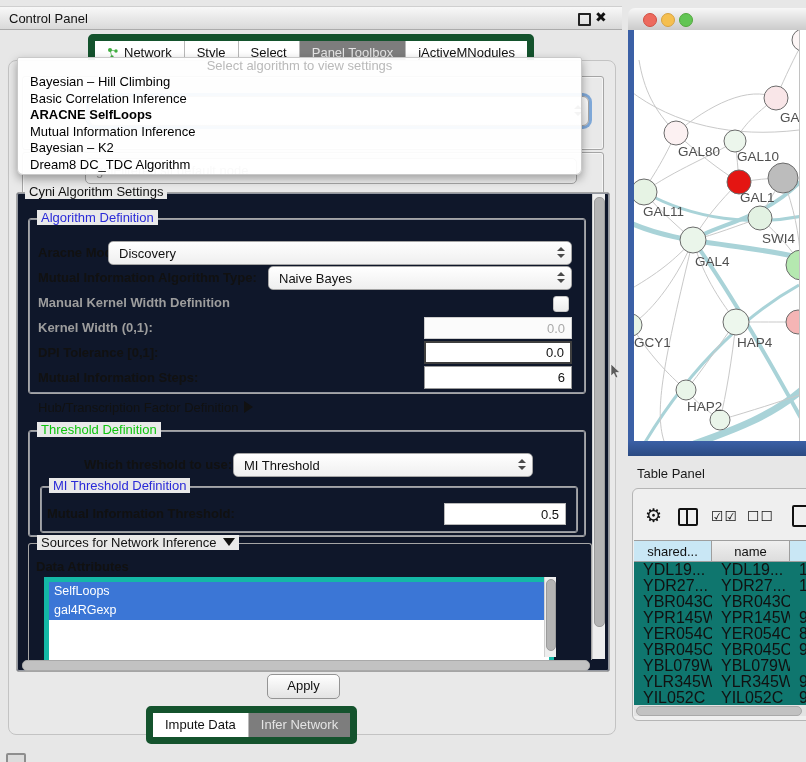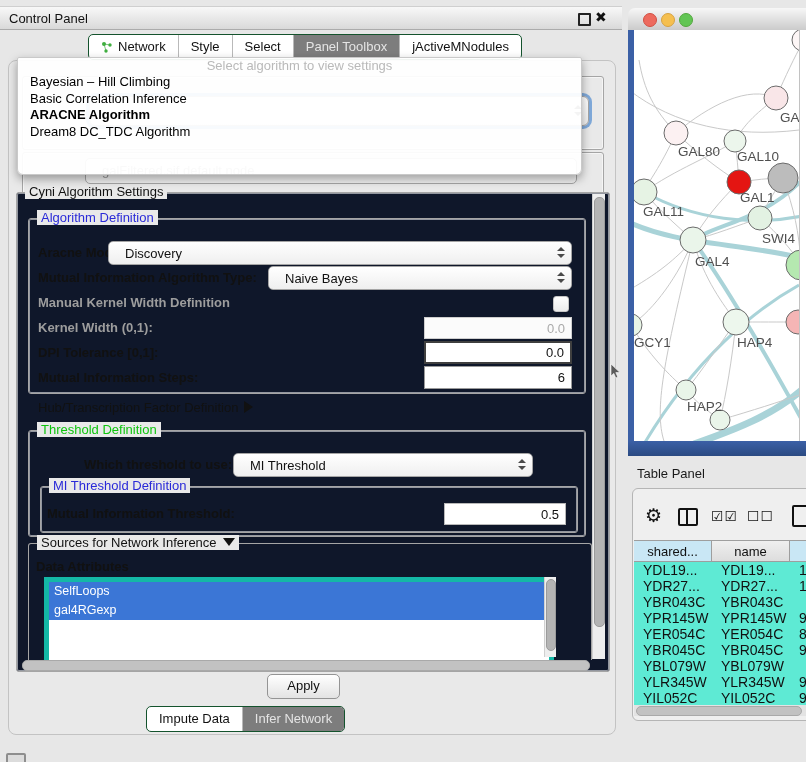--- a/index.html
+++ b/index.html
@@ -5,31 +5,31 @@
   html,body{margin:0;padding:0}
   body{width:806px;height:762px;position:relative;overflow:hidden;background:#e7e7e7;
        font-family:"Liberation Sans","DejaVu Sans",sans-serif;font-size:13px;color:#111;
        -webkit-font-smoothing:antialiased}
   .abs{position:absolute}
   
   .cp-titlebar{left:0;top:6px;width:622px;height:24px;background:linear-gradient(#f8f8f8,#d9d9d9);
     border-top:1px solid #cfcfcf;border-bottom:1px solid #ababab;line-height:24px;padding-left:9px;box-sizing:border-box}
   .cp-float{left:578px;top:13px;width:9px;height:9px;border:2px solid #222;border-radius:1px}
   .cp-close{left:595px;top:9px;font-weight:bold;font-size:14px;color:#111}
-  .tabbar{display:flex;height:24px;border:1px solid #14532d;border-radius:5px;overflow:hidden;background:#fff}
+  .tabbar{display:flex;height:24px;border:7px solid #14532d;border-radius:5px;overflow:hidden;background:#fff}
   .tab{line-height:24px;padding:0 12px;border-left:1px solid #b9b9b9;white-space:nowrap;display:flex;align-items:center;gap:5px}
   .tab:first-child{border-left:none}
   .tab.sel{background:#7d7d7d;color:#e4e4e4}
   .outer-panel{left:8px;top:60px;width:606px;height:673px;background:#e9e9e9;border:1px solid #c3c3c3;border-radius:8px}
   .grp{border:1px solid #a5a5a5;border-radius:3px;box-shadow:inset 0 0 0 1px rgba(255,255,255,.55)}
   .legend{position:absolute;top:-9px;left:8px;background:#e9e9e9;padding:0 4px;white-space:nowrap}
   .legend.blue{color:var(--legend-blue)}
   .legend.green{color:var(--legend-green)}
   .combo{background:linear-gradient(#ffffff,#efefef);border:1px solid #a5a5a5;border-radius:5px;
-    height:24px;line-height:24px;padding-left:16px;box-sizing:border-box}
+    height:24px;line-height:24px;padding-left:10px;box-sizing:border-box}
   .stepper{position:absolute;right:7px;top:5px;width:7px}
   .stepper i{display:block;width:0;height:0;border-left:4px solid transparent;border-right:4px solid transparent}
   .stepper .up{border-bottom:4px solid #4a4a4a;margin-bottom:3px}
   .stepper .dn{border-top:4px solid #4a4a4a}
   .flabel{font-weight:bold;line-height:24px;white-space:nowrap}
   .flabel.dis{color:#9d9d9d}
   .fld{background:#fff;border:1px solid #9a9a9a;box-sizing:border-box;text-align:right;padding:0 6px;line-height:21px}
   .fld.dis{background:#fbfbfb;border:1px solid #cfcfcf;color:#aaa}
   .fld.dark{border:2px solid #3f3f3f;line-height:20px}
   .checkbox{width:14px;height:14px;border:1px solid #c6c6c6;border-radius:3px;background:linear-gradient(#fefefe,#ececec)}
@@ -63,21 +63,21 @@
   .tp-panel{left:632px;top:488px;width:180px;height:231px;background:#efefef;border:1px solid #b5b5b5;border-radius:6px 0 0 6px}
   .gear{font-size:19px;line-height:19px;color:#111}
   .colicon{width:16px;height:14px;border:2px solid #111;border-radius:2px;position:relative}
   .colicon:before{content:"";position:absolute;left:6px;top:0;width:2px;height:14px;background:#111}
   .docicon{width:15px;height:18px;border:2px solid #111;border-radius:2px}
   .cbx{font-size:14px;letter-spacing:1px;color:#111}
   .thead-cell{box-sizing:border-box;height:22px;line-height:22px;text-align:center;
     background:linear-gradient(#efefef,#dddddd);border-right:1px solid #9e9e9e;border-top:1px solid #9e9e9e;border-bottom:1px solid #9e9e9e;
     overflow:hidden;white-space:nowrap}
   .thead-cell.hl{background:var(--col-highlight)}
-  .trow{display:flex;height:16px;line-height:16px;background:#5eead4;font-size:14px}
+  .trow{display:flex;height:16px;line-height:16px;background:#0f766e;font-size:16px}
   .tcell{box-sizing:border-box;padding-left:9px;overflow:hidden;white-space:nowrap;flex:none}
   svg text{font-family:"Liberation Sans","DejaVu Sans",sans-serif}
 </style>
 </head>
 <body>
 
 <div class="abs cp-titlebar">
   <span>Control Panel</span>
 </div>
 <div class="abs cp-float"></div>
@@ -122,21 +122,23 @@
 <div class="abs grp" style="left:22px;top:152px;width:580px;height:64px;background:#e9e9e9"></div>
 <div class="abs combo" style="left:85px;top:158px;width:492px;height:26px;color:#9a9a9a">
   <span>galFiltered.sif default node</span>
 </div>
 
 <div class="abs popup">
   <div class="popup-header">Select algorithm to view settings</div>
   <div>
       <div class="dd-item">Bayesian – Hill Climbing</div>
       <div class="dd-item">Basic Correlation Inference</div>
-      <div class="dd-item selected">ARACNE Algorithm</div>
+      <div class="dd-item selected">ARACNE SelfLoops</div>
+      <div class="dd-item">Mutual Information Inference</div>
+      <div class="dd-item">Bayesian – K2</div>
       <div class="dd-item">Dream8 DC_TDC Algorithm</div>
     </div>
 </div>
 
 <div class="abs grp" style="left:16px;top:192px;width:592px;height:478px;background:#0f172a">
   <span class="legend">Cyni Algorithm Settings</span>
 </div>
 
 <div class="abs vscroll" style="left:592px;top:194px;width:12px;height:465px">
   <span class="vthumb" style="top:3px;height:428px"></span>

